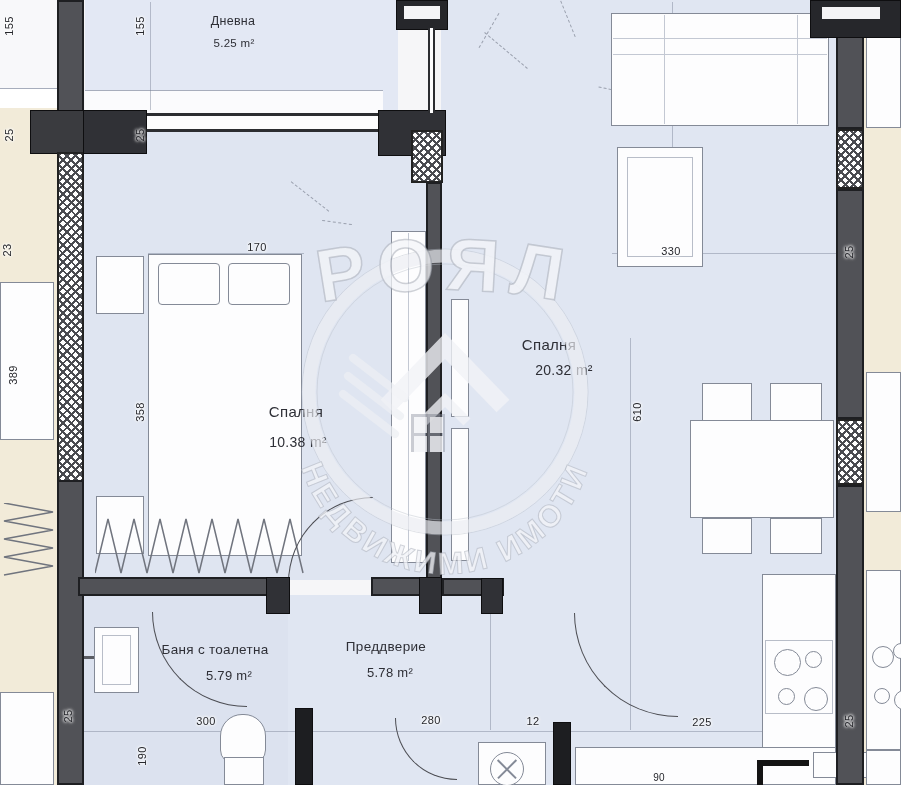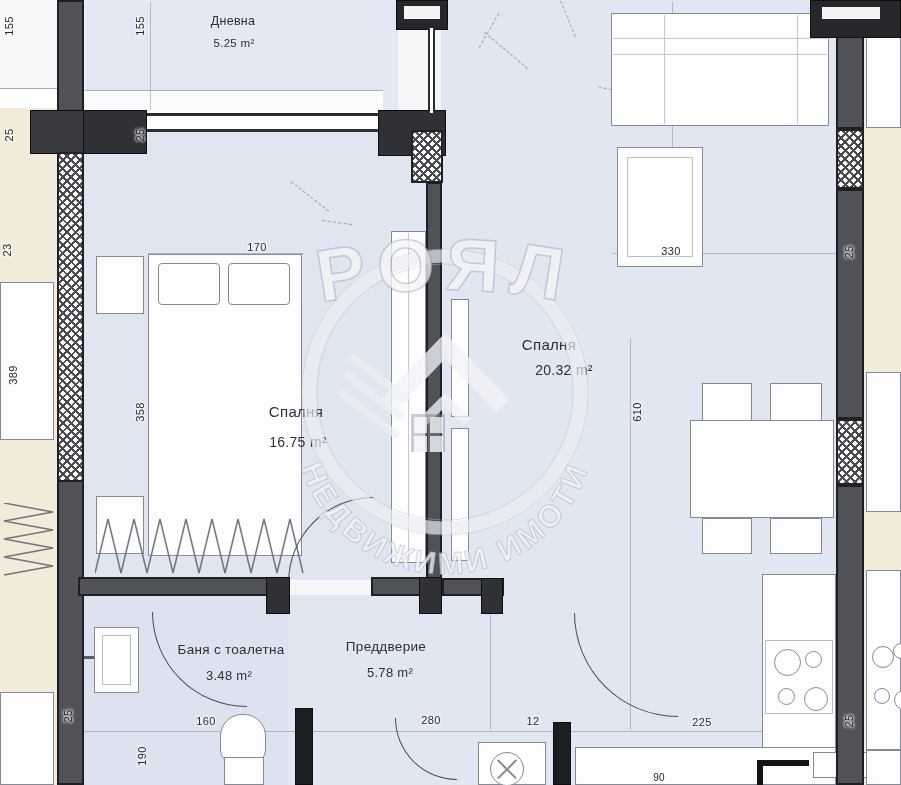--- a/index.html
+++ b/index.html
@@ -184,34 +184,34 @@
   <span class="dimv" style="left:7px;top:250px">23</span>
   <span class="dimv" style="left:13px;top:375px">389</span>
   <span class="dimv" style="left:140px;top:412px">358</span>
   <span class="dim" style="left:257px;top:247px">170</span>
   <span class="dim" style="left:671px;top:251px">330</span>
   <span class="dimv" style="left:637px;top:412px">610</span>
   <span class="dimv" style="left:849px;top:252px">25</span>
   <span class="dimv" style="left:849px;top:721px">25</span>
   <span class="dimv" style="left:68px;top:716px">25</span>
   <span class="dimv" style="left:142px;top:756px">190</span>
-  <span class="dim" style="left:206px;top:721px">160</span>
+  <span class="dim" style="left:206px;top:721px">300</span>
   <span class="dim" style="left:431px;top:720px">280</span>
   <span class="dim" style="left:533px;top:721px">12</span>
   <span class="dim" style="left:702px;top:722px">225</span>
   <span class="dim tiny" style="left:659px;top:777px">90</span>
 
   <span class="rname sm" style="left:233px;top:21px">Дневна</span>
   <span class="rarea sm" style="left:234px;top:43px">5.25 m²</span>
   <span class="rname" style="left:296px;top:411px">Спалня</span>
-  <span class="rarea" style="left:298px;top:442px">16.75 m²</span>
+  <span class="rarea" style="left:298px;top:442px">10.38 m²</span>
   <span class="rname" style="left:549px;top:344px">Спалня</span>
   <span class="rarea" style="left:564px;top:370px">20.32 m²</span>
-  <span class="rname" style="left:231px;top:649px;font-size:13.5px">Баня с тоалетна</span>
-  <span class="rarea" style="left:229px;top:675px;font-size:13px">3.48 m²</span>
+  <span class="rname" style="left:215px;top:649px;font-size:13.5px">Баня с тоалетна</span>
+  <span class="rarea" style="left:229px;top:675px;font-size:13px">5.79 m²</span>
   <span class="rname" style="left:386px;top:646px;font-size:13.5px">Преддверие</span>
   <span class="rarea" style="left:390px;top:672px;font-size:13px">5.78 m²</span>
 
 
   <svg id="wm" width="360" height="390" viewBox="0 0 360 390">
     <defs>
       <path id="wmTop" d="M 18 112 Q 180 68 342 112"></path>
       <path id="wmBot" d="M 36 266 A 150 150 0 0 0 324 266"></path>
     </defs>
     <circle cx="180" cy="192" r="143" fill="none" stroke="#b9bfca" stroke-opacity="0.5" stroke-width="1"></circle>

